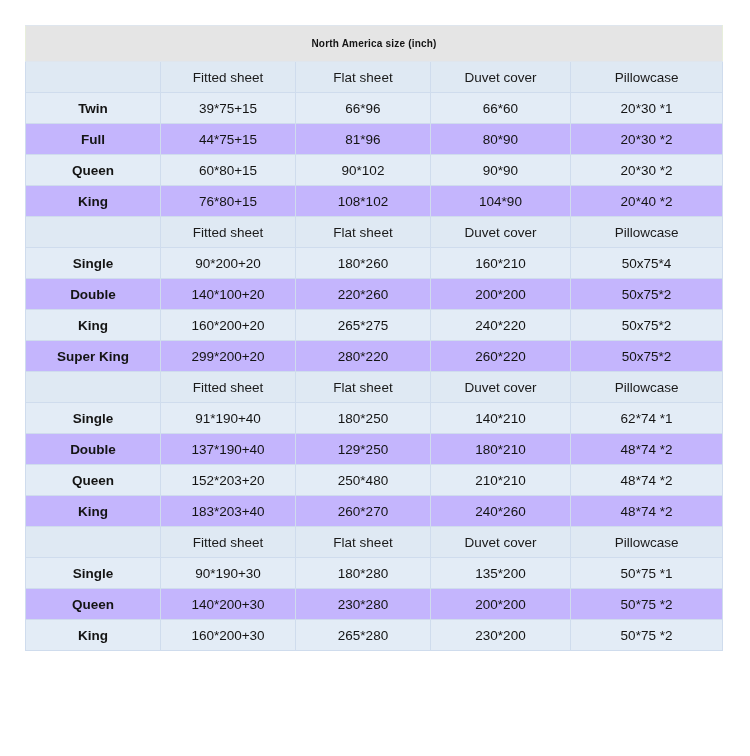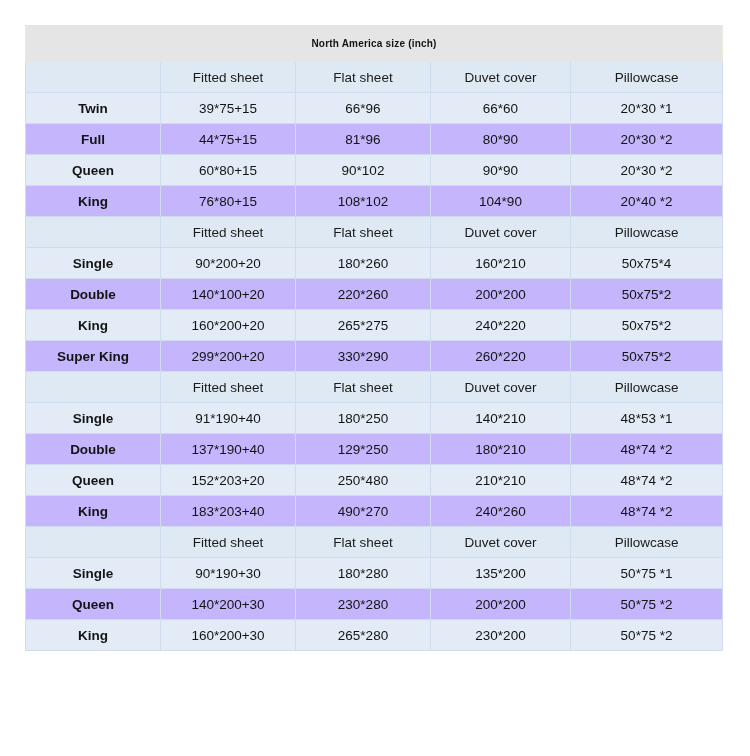--- a/index.html
+++ b/index.html
@@ -156,56 +156,56 @@
         <tr class="data-row shade-a">
           <td class="row-label">King</td>
           <td>160*200+20</td>
           <td>265*275</td>
           <td>240*220</td>
           <td>50x75*2</td>
         </tr>
         <tr class="data-row shade-b">
           <td class="row-label">Super King</td>
           <td>299*200+20</td>
-          <td>330*290</td>
+          <td>280*220</td>
           <td>260*220</td>
           <td>50x75*2</td>
         </tr>
         <tr class="col-head-row">
           <td class="corner-cell"></td>
           <td>Fitted sheet</td>
           <td>Flat sheet</td>
           <td>Duvet cover</td>
           <td>Pillowcase</td>
         </tr>
         <tr class="data-row shade-a">
           <td class="row-label">Single</td>
           <td>91*190+40</td>
           <td>180*250</td>
           <td>140*210</td>
-          <td>48*53  *1</td>
+          <td>62*74  *1</td>
         </tr>
         <tr class="data-row shade-b">
           <td class="row-label">Double</td>
           <td>137*190+40</td>
           <td>129*250</td>
           <td>180*210</td>
           <td>48*74  *2</td>
         </tr>
         <tr class="data-row shade-a">
           <td class="row-label">Queen</td>
           <td>152*203+20</td>
           <td>250*480</td>
           <td>210*210</td>
           <td>48*74  *2</td>
         </tr>
         <tr class="data-row shade-b">
           <td class="row-label">King</td>
           <td>183*203+40</td>
-          <td>490*270</td>
+          <td>260*270</td>
           <td>240*260</td>
           <td>48*74  *2</td>
         </tr>
         <tr class="col-head-row">
           <td class="corner-cell"></td>
           <td>Fitted sheet</td>
           <td>Flat sheet</td>
           <td>Duvet cover</td>
           <td>Pillowcase</td>
         </tr>

